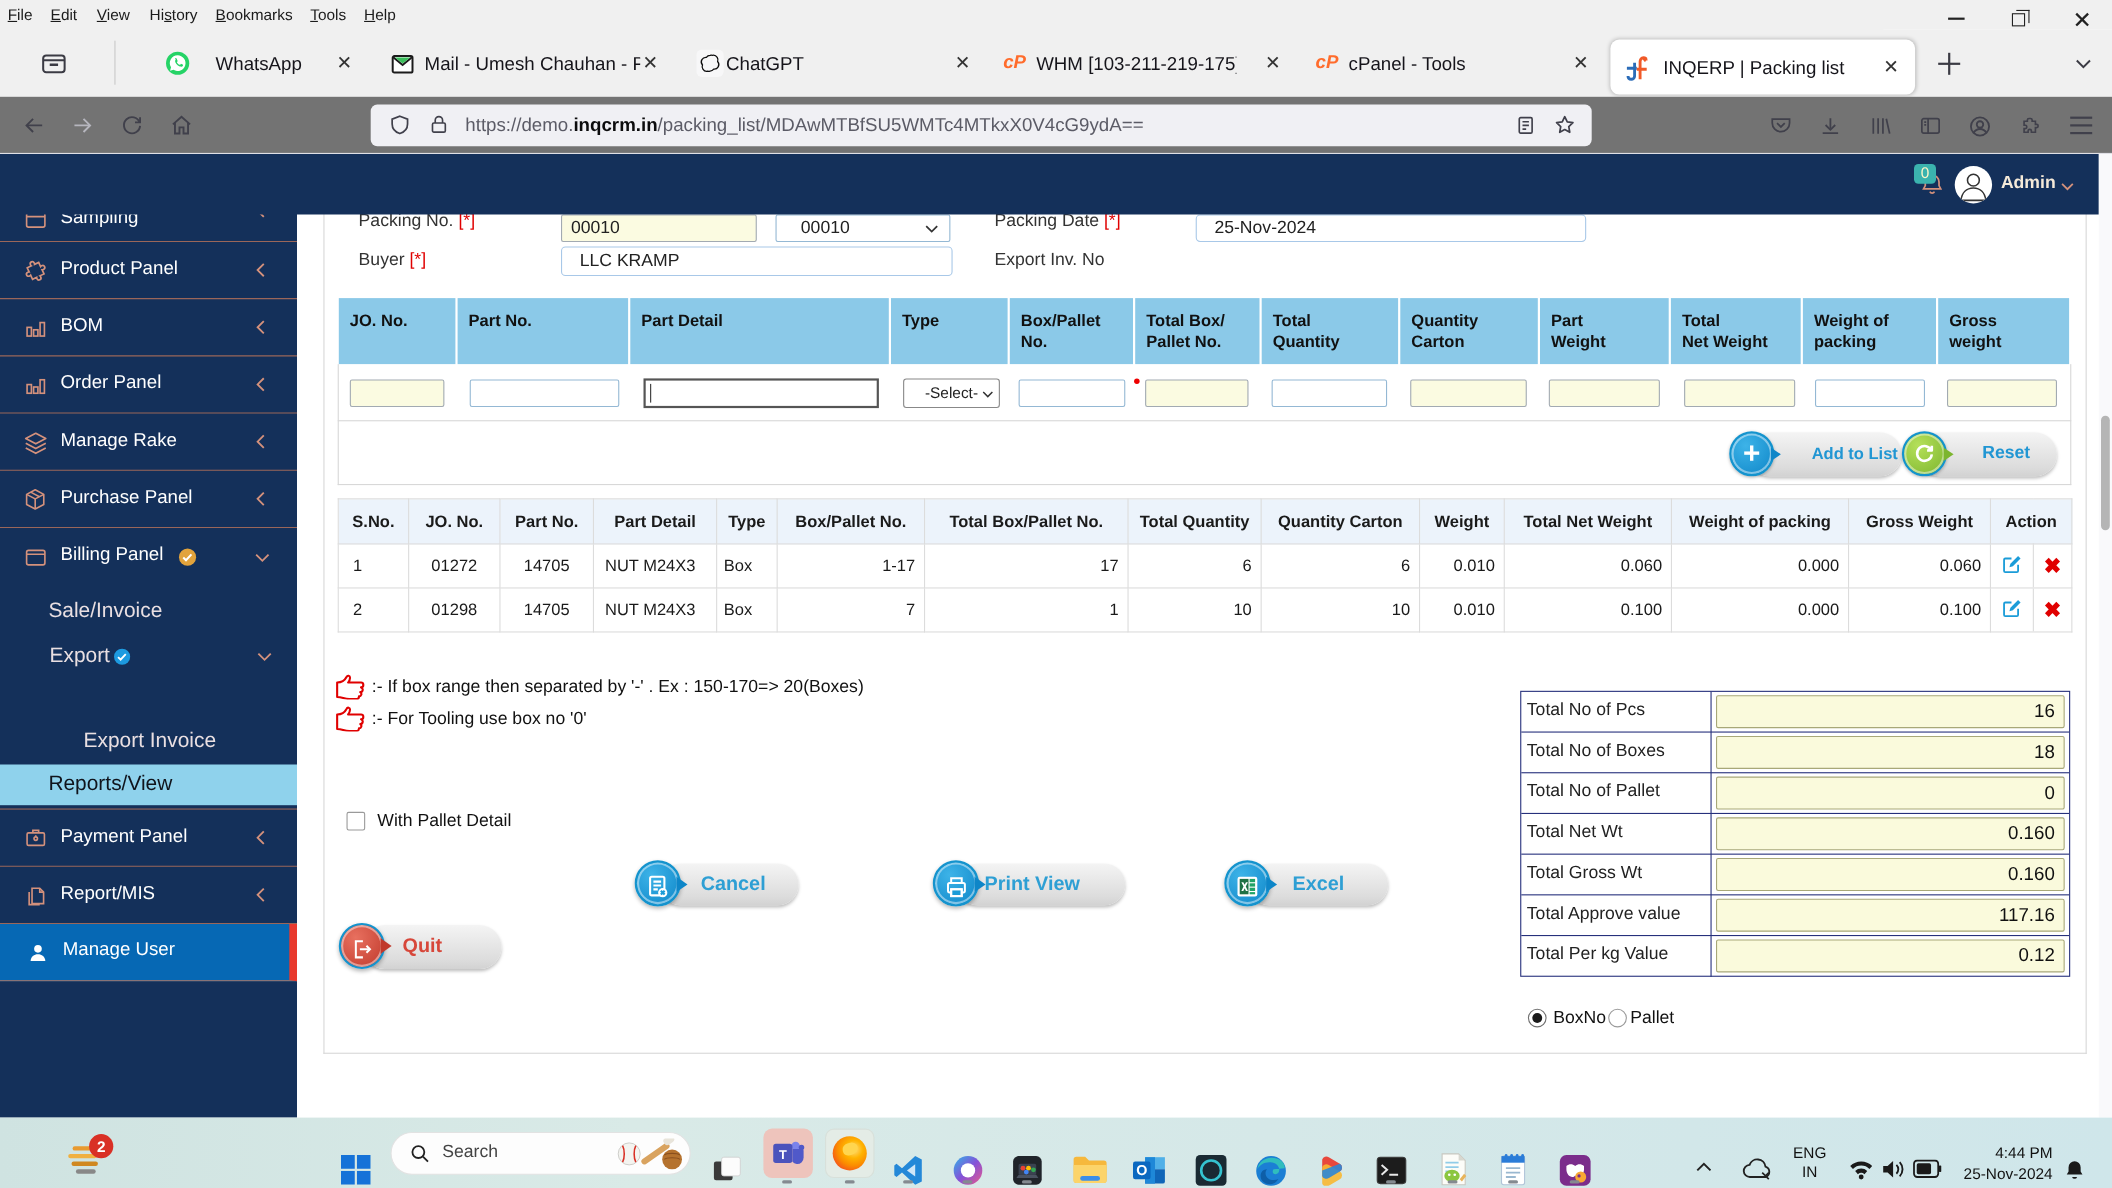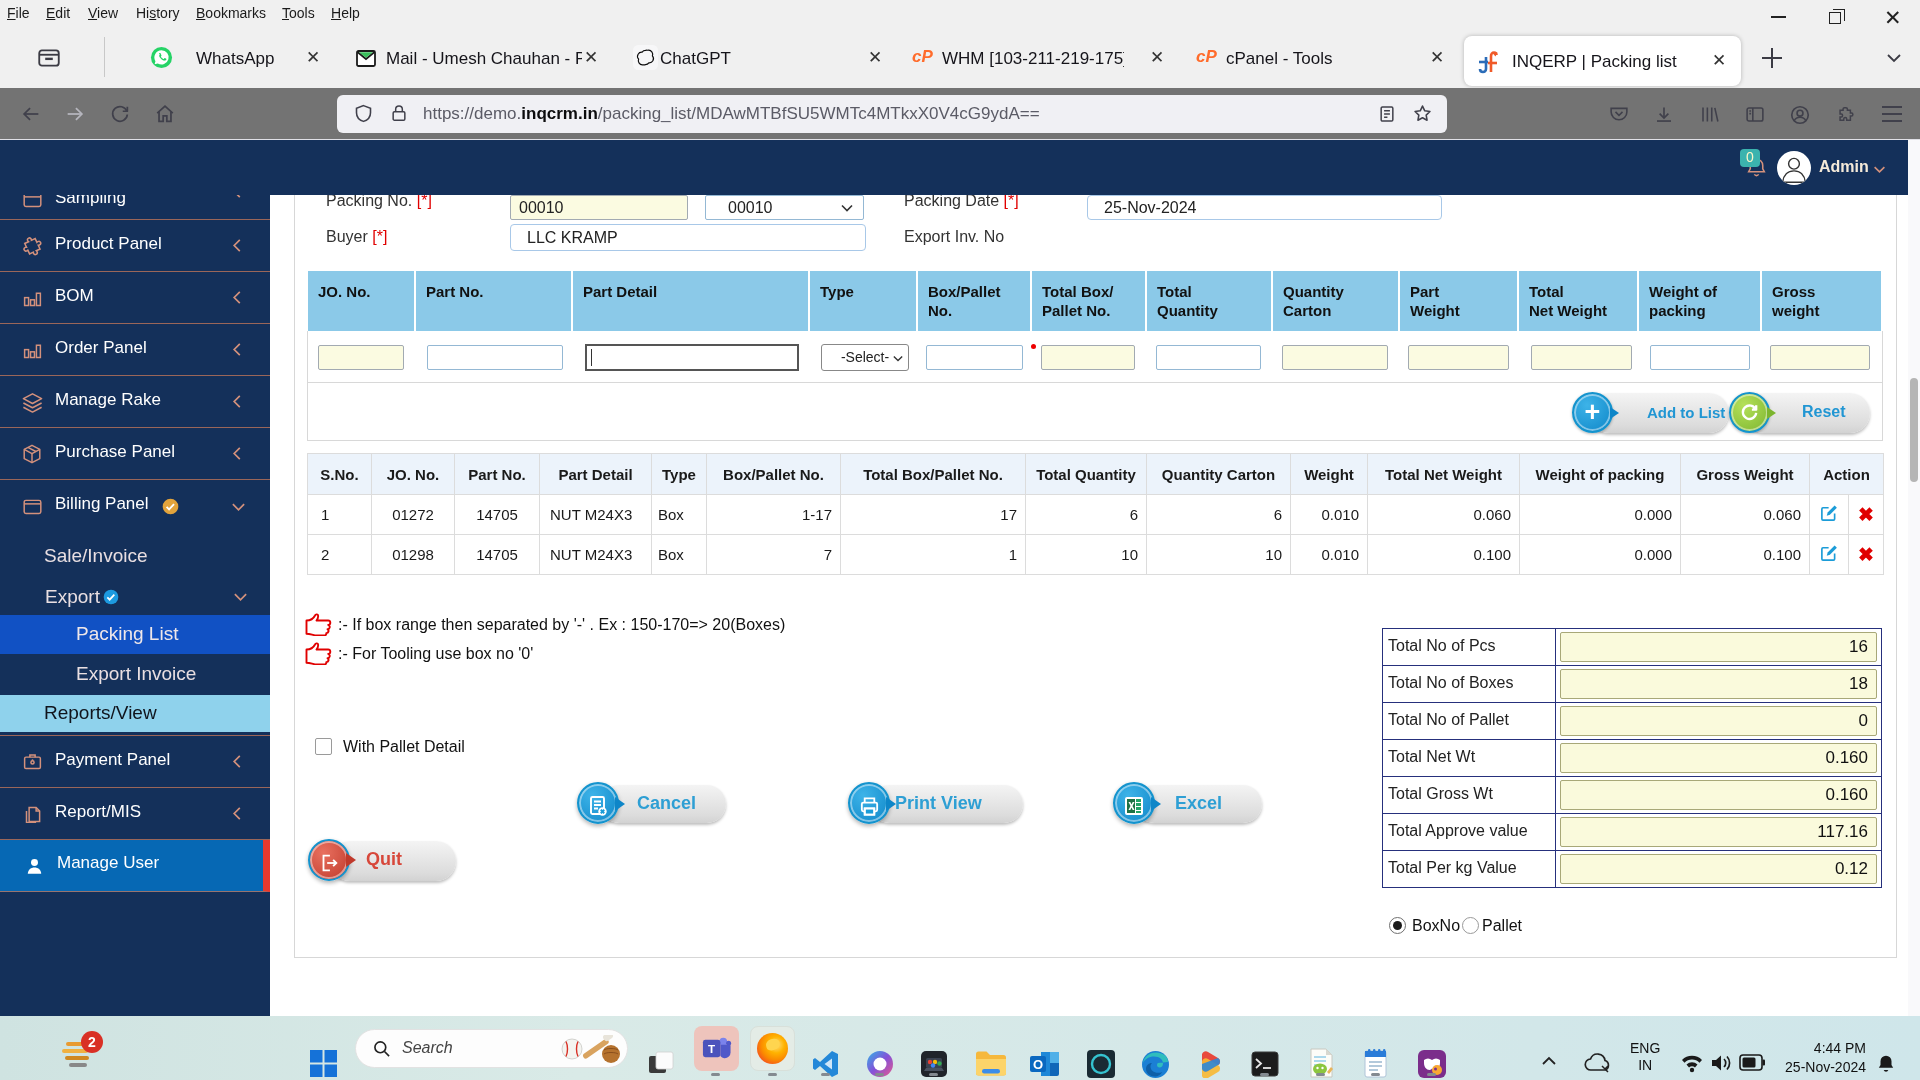--- a/index.html
+++ b/index.html
@@ -530,23 +530,20 @@
 
     <span class="abs" style="left:44px;top:405px;font-size:19px;color:#e9dfe2;">Sale/Invoice</span>
     <span class="abs" style="left:45px;top:446px;font-size:19px;color:#e9dfe2;">Export</span>
     <svg class="abs" style="left:103px;top:449px;" width="16" height="16" viewBox="0 0 24 24">
         <circle cx="12" cy="12" r="11" fill="#1d9ae0"></circle>
         <path d="M6.5 12.5l3.5 3.5 7-7.5" stroke="#fff" stroke-width="2.6" fill="none"></path>
       </svg>
     <svg class="abs" style="left:233px;top:452px;" width="15" height="10" viewBox="0 0 16 10" fill="none" stroke="#d4917c" stroke-width="1.8">
         <path d="M2 2l6 6 6-6"></path>
       </svg>
-    <div class="abs" style="left:0;top:475px;width:270px;height:39px;background:#1151c4;">
-      <span class="abs" style="left:76px;top:8px;font-size:19px;color:#efe7e9;">Packing List</span>
-    </div>
     <div class="abs" style="left:0;top:514px;width:270px;height:41px;">
       <span class="abs" style="left:76px;top:9px;font-size:19px;color:#e9dfe2;">Export Invoice</span>
     </div>
     <div class="abs" style="left:0;top:555px;width:270px;height:37px;background:#8fd2ec;">
       <span class="abs" style="left:44px;top:7px;font-size:19px;color:#10141c;">Reports/View</span>
     </div>
     <div class="abs" style="left:0;top:595px;width:270px;height:1px;background:rgba(200,120,90,0.75);"></div>
     <div class="menuitem" style="top:596px;height:52px;">
       <svg class="abs" style="left:22px;top:15px;" width="21" height="21" viewBox="0 0 24 24" fill="none" stroke="#d4917c" stroke-width="1.7">
           <rect x="3" y="7" width="18" height="13" rx="1.5"></rect>
@@ -622,21 +619,21 @@
         <rect x="0" y="14.5" width="12.5" height="12.5"></rect>
         <rect x="14.5" y="14.5" width="12.5" height="12.5"></rect>
       </g>
     </svg>
 
   <div class="abs" style="left:355px;top:13px;width:273px;height:39px;background:#fdfdfd;border:1px solid #e2e2e2;border-radius:20px;">
     <svg class="abs" style="left:16px;top:9px;" width="20" height="20" viewBox="0 0 24 24" fill="none" stroke="#222" stroke-width="2">
         <circle cx="10" cy="10" r="6.5"></circle>
         <path d="M15 15l5.5 5.5"></path>
       </svg>
-    <span class="abs" style="left:46px;top:9px;font-size:16px;color:#444;font-style:italic;">Search</span>
+    <span class="abs" style="left:46px;top:9px;font-size:16px;color:#444;">Search</span>
 
     <svg class="abs" style="left:203px;top:5px;" width="66" height="30" viewBox="0 0 66 30">
       <circle cx="13" cy="14" r="10" fill="#f4f4f0" stroke="#c8c8c4" stroke-width="0.8"></circle>
       <path d="M7 6.5c2 4 2 11 0 15M19 6.5c-2 4-2 11 0 15" stroke="#d93025" stroke-width="1.4" fill="none"></path>
       <rect x="22" y="11" width="30" height="5.5" rx="2.7" fill="#d9a35f" transform="rotate(-35 37 14)"></rect>
       <rect x="44" y="-2" width="10" height="7" rx="3" fill="#e8e4da" transform="rotate(-35 49 1.5)"></rect>
       <circle cx="52" cy="19" r="9" fill="#b5722e"></circle>
       <path d="M45 15c2-2 12-2 14 0M45 19c2-2 12-2 14 0" stroke="#8a4f1d" stroke-width="1" fill="none"></path>
     </svg>
   </div>

